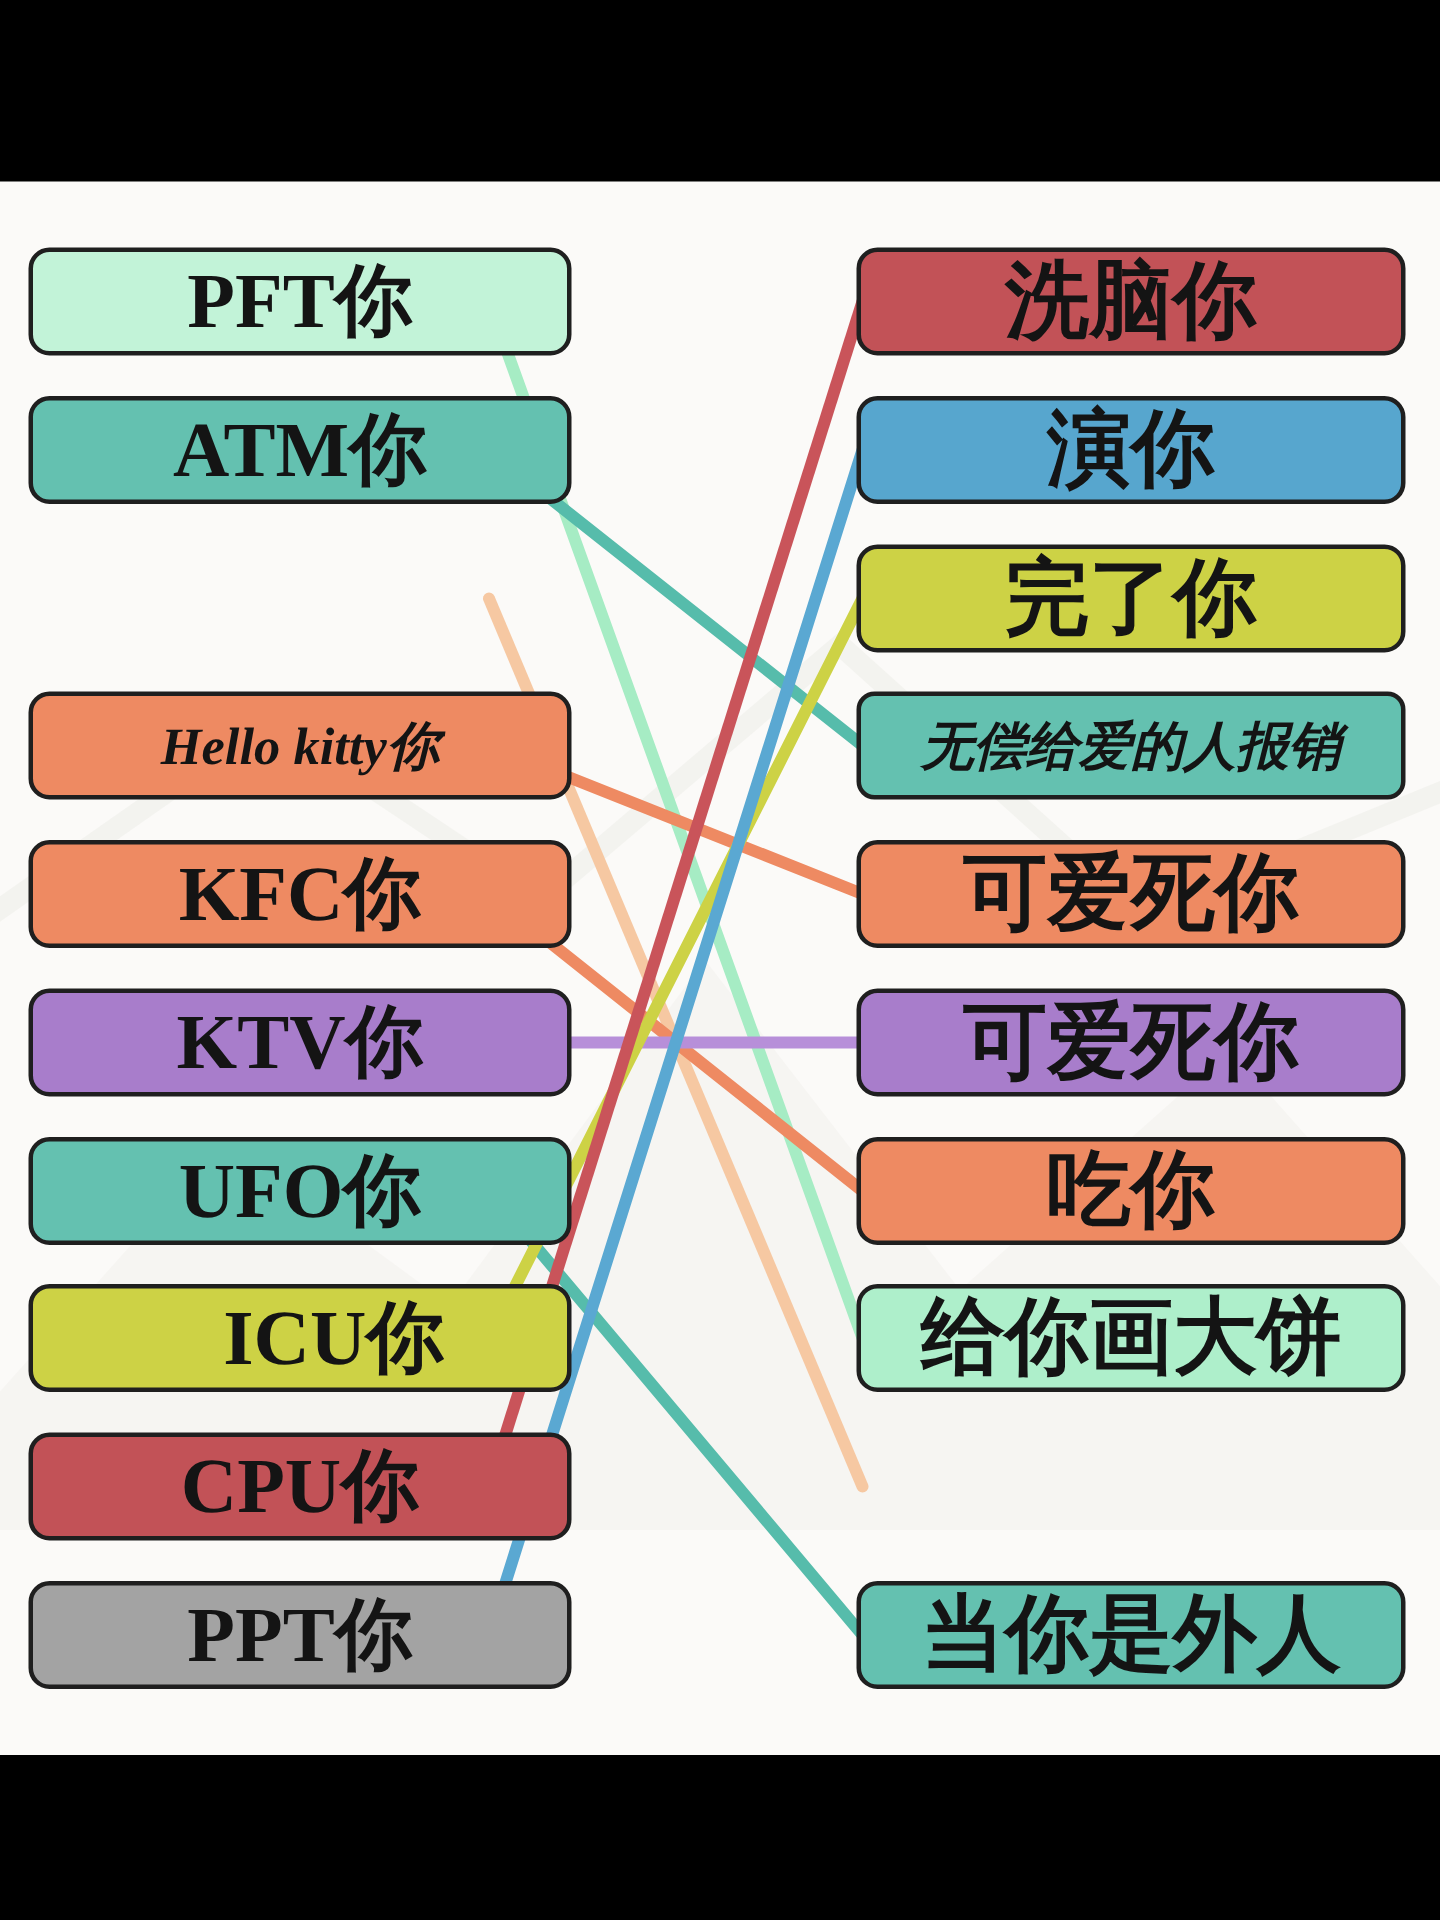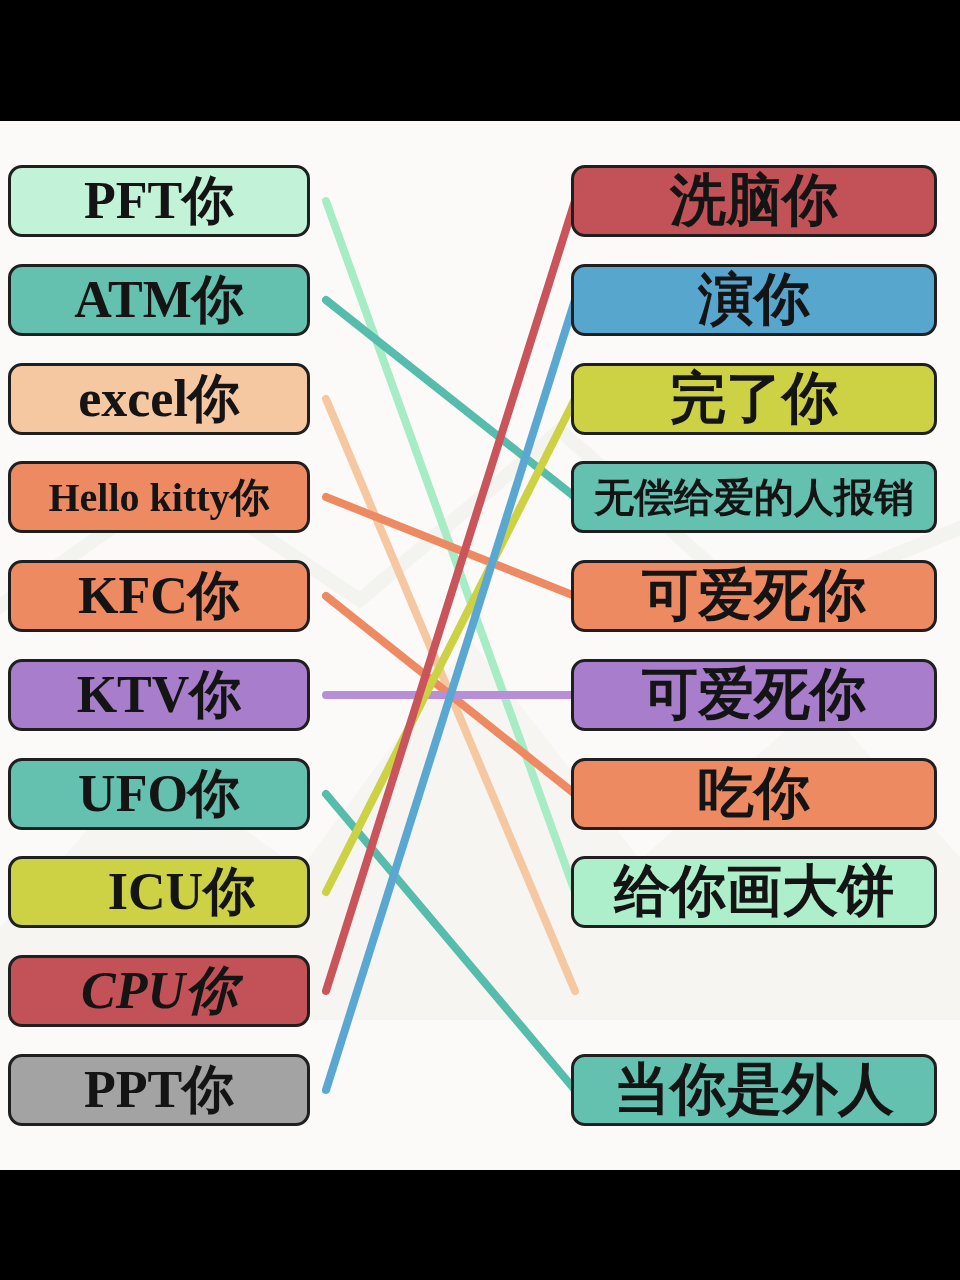--- a/index.html
+++ b/index.html
@@ -13,23 +13,23 @@
   .letterbox.bottom{top:1170px;height:110px;}
   .watermark{position:absolute;left:0;top:0;z-index:0;pointer-events:none;}
   .lines{position:absolute;left:0;top:0;z-index:1;pointer-events:none;}
   .box{
     position:absolute;height:72px;box-sizing:border-box;z-index:2;
     border:3px solid #1f1f1f;border-radius:14px;
     display:flex;align-items:center;justify-content:center;
     font-weight:bold;color:#141414;white-space:nowrap;
     cursor:pointer;
   }
-  .left-box{left:8px;width:302px;font-size:52px;}
+  .left-box{left:19px;width:362px;font-size:52px;}
   .right-box{left:571px;width:366px;font-size:56px;}
-  .box.long{font-size:40px;}
+  .box.long{font-size:35px;font-style:italic;}
   .r0{top:165px}.r1{top:264px}.r2{top:363px}.r3{top:461px}.r4{top:560px}
   .r5{top:659px}.r6{top:758px}.r7{top:856px}.r8{top:955px}.r9{top:1054px}
 </style>
 </head>
 <body>
 
 <div class="stage">
 
   <svg class="watermark" width="960" height="1280">
     <path d="M -20 950 L 150 760 L 300 870 L 470 640 L 640 860 L 820 700 L 980 880 L 980 1020 L -20 1020 Z" fill="#f2f1ec" opacity="0.55"></path>
@@ -44,27 +44,26 @@
       <line x1="326" y1="596" x2="575" y2="794" stroke="#ee8a62" stroke-width="8" stroke-linecap="round"></line>
       <line x1="326" y1="695" x2="575" y2="695" stroke="#b78fd9" stroke-width="8" stroke-linecap="round"></line>
       <line x1="326" y1="794" x2="575" y2="1090" stroke="#56bcab" stroke-width="8" stroke-linecap="round"></line>
       <line x1="326" y1="892" x2="575" y2="399" stroke="#cdd245" stroke-width="8" stroke-linecap="round"></line>
       <line x1="326" y1="991" x2="575" y2="201" stroke="#c9545a" stroke-width="8" stroke-linecap="round"></line>
       <line x1="326" y1="1090" x2="575" y2="300" stroke="#5aa8d2" stroke-width="8" stroke-linecap="round"></line>
     </svg>
 
   <div class="box left-box r0" style="background: rgb(194, 243, 216);">PFT你</div>
   <div class="box left-box r1" style="background: rgb(100, 193, 176);">ATM你</div>
-  <div class="box left-box r2" style="background: rgb(246, 200, 162);">excel你</div>
   <div class="box left-box r3 long" style="background: rgb(238, 138, 98);">Hello kitty你</div>
   <div class="box left-box r4" style="background: rgb(238, 138, 98);">KFC你</div>
   <div class="box left-box r5" style="background: rgb(168, 125, 203);">KTV你</div>
   <div class="box left-box r6" style="background: rgb(100, 193, 176);">UFO你</div>
   <div class="box left-box r7" style="background: rgb(205, 210, 69); padding-left: 45px;">ICU你</div>
-  <div class="box left-box r8" style="background: rgb(194, 82, 87); font-style: italic;">CPU你</div>
+  <div class="box left-box r8" style="background: rgb(194, 82, 87);">CPU你</div>
   <div class="box left-box r9" style="background: #a3a3a3;">PPT你</div>
 
   <div class="box right-box r0" style="background: rgb(194, 82, 87);">洗脑你</div>
   <div class="box right-box r1" style="background: rgb(87, 166, 206); text-align: center;">演你</div>
   <div class="box right-box r2" style="background: rgb(205, 210, 69);">完了你</div>
   <div class="box right-box r3 long" style="background: rgb(100, 193, 176); border-radius: 12px;">无偿给爱的人报销</div>
   <div class="box right-box r4" style="background: rgb(238, 138, 98);">可爱死你</div>
   <div class="box right-box r5" style="background: rgb(168, 125, 203);">可爱死你</div>
   <div class="box right-box r6" style="background: rgb(238, 138, 98); text-align: center;">吃你</div>
   <div class="box right-box r7" style="background: rgb(174, 239, 203);">给你画大饼</div>

